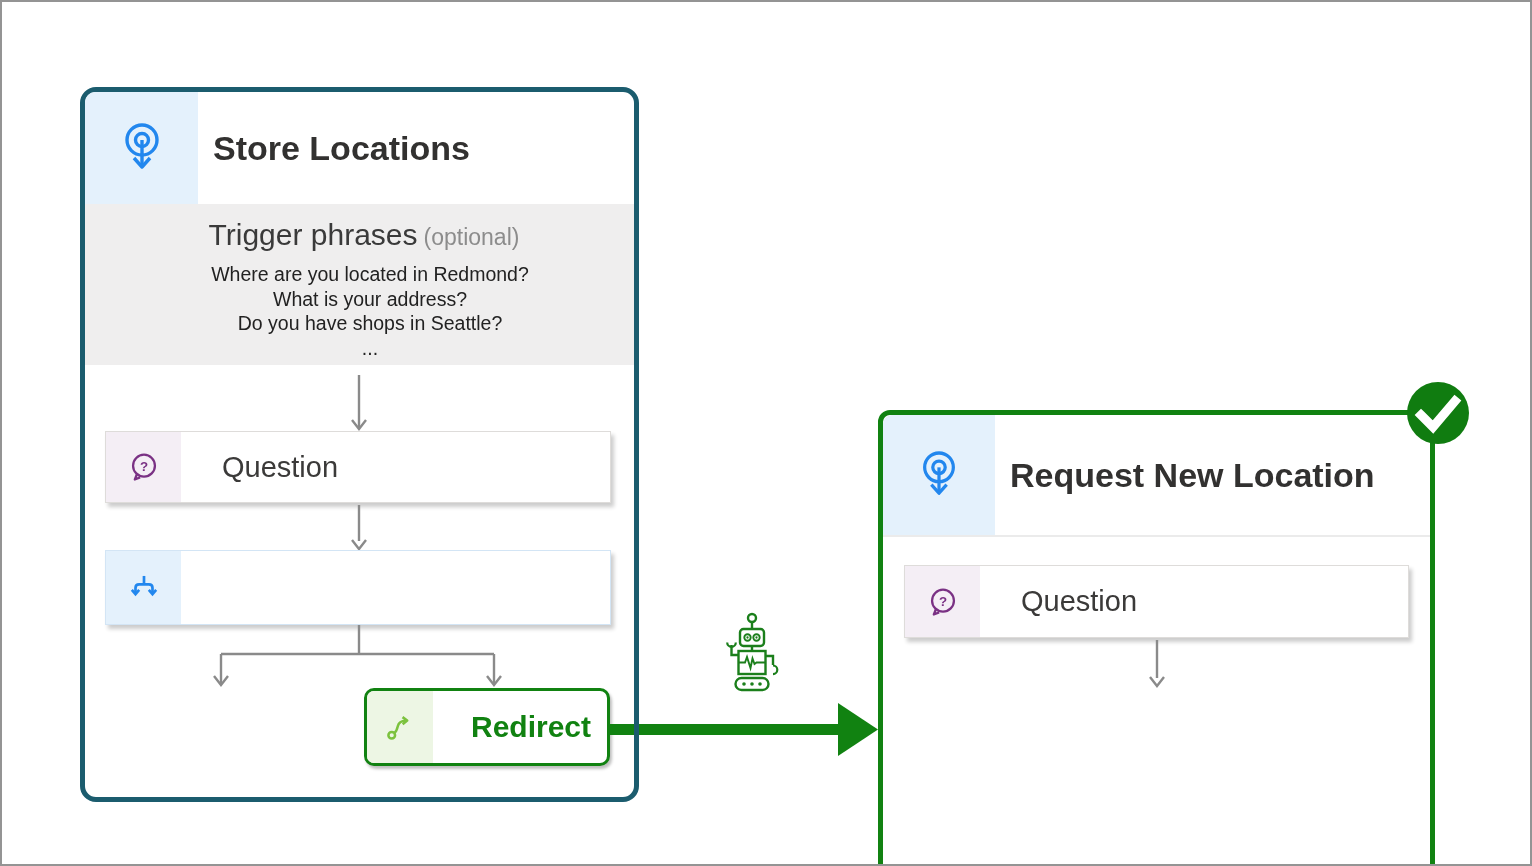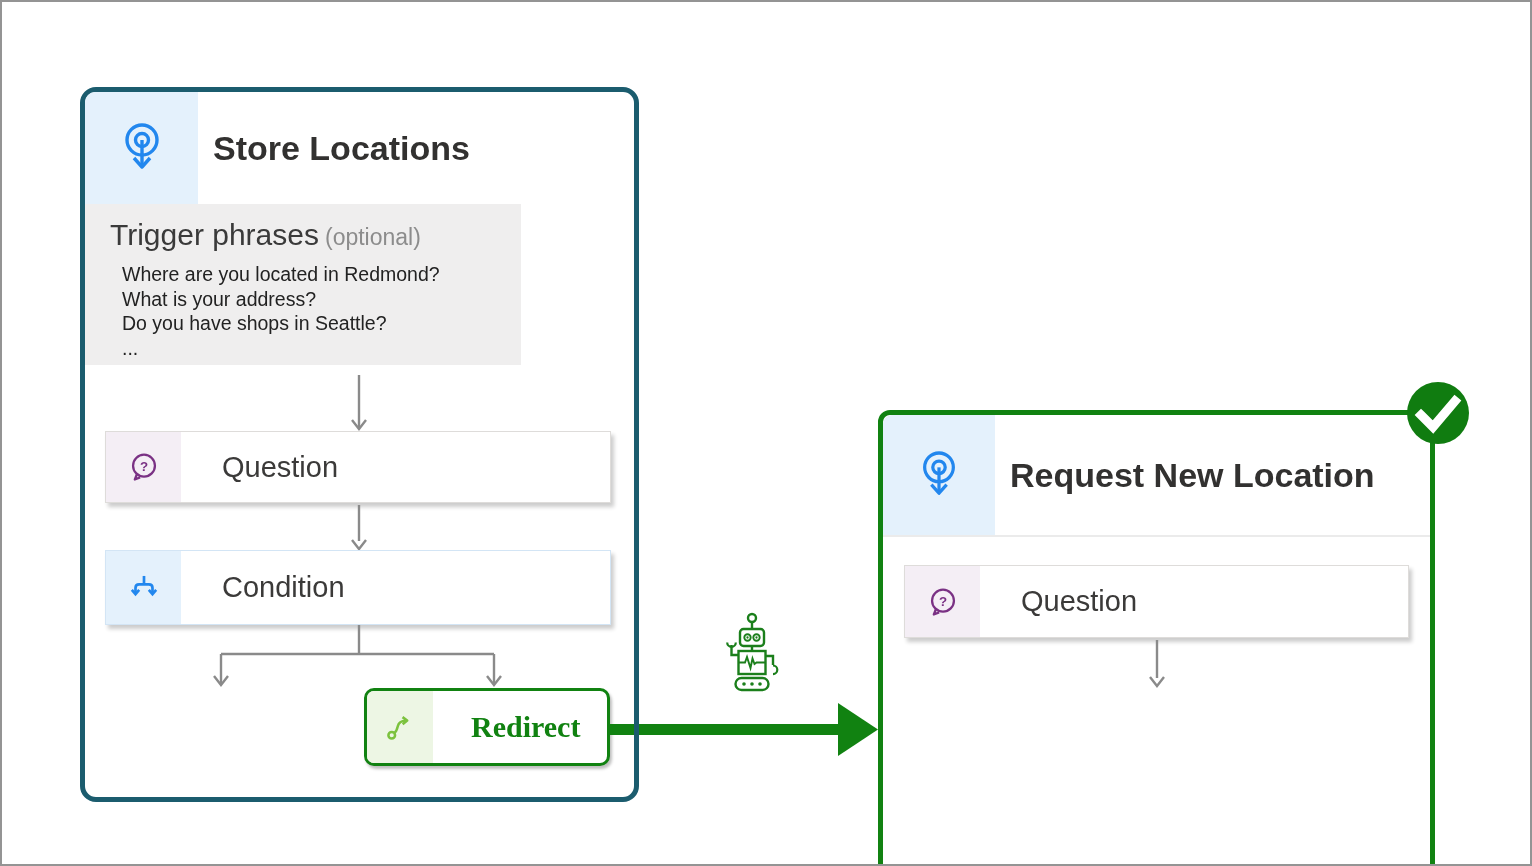--- a/index.html
+++ b/index.html
@@ -1,53 +1,53 @@
 <!DOCTYPE html>
 <html><head>
 <meta charset="utf-8">
 <style>
   html,body { margin:0; padding:0; background:#fff; }
   .frame {
     position:relative; width:1532px; height:866px; box-sizing:border-box;
     background:#ffffff; border:2px solid #949494; overflow:hidden;
     font-family:"Liberation Sans", sans-serif;
   }
-  .card { position:absolute; background:#fff; box-sizing:border-box; z-index:2; }
+  .card { position:absolute; background:#fff; box-sizing:border-box; z-index:2;text-align:center; }
   .card-left  { left:78px;  top:85px;  width:559px; height:715px; border:5px solid #1B5C6E; border-radius:16px; }
   .card-right { left:876px; top:408px; width:557px; height:503px; border:5px solid #118211; border-radius:12px; }
 
   .header-icon { position:absolute; left:0; top:0; background:#E4F1FC; display:flex; align-items:center; justify-content:center; }
   .card-left  .header-icon { width:113px; height:112px; border-top-left-radius:10px; }
   .card-right .header-icon { width:112px; height:120px; border-top-left-radius:9px; }
 
   .card-title { position:absolute; margin:0; color:#323130; white-space:nowrap; }
   .card-left  .card-title { left:128px; top:0; height:112px; line-height:112px; font-size:34px; font-weight:600; }
   .card-right .card-title { left:127px; top:0; height:120px; line-height:120px; font-size:34px; font-weight:700; }
 
   .header-divider { position:absolute; left:0; top:120px; width:547px; height:2px; background:#EBEBEB; }
 
-  .trigger-section { position:absolute; left:0; top:112px; width:436px; height:161px;
+  .trigger-section { position:absolute; left:0; top:112px; width:549px; height:161px;
     background:#EFEEEE; box-sizing:border-box; padding:14px 16px 0 25px; }
   .trigger-heading { font-size:30px; color:#3A3A3A; }
   .trigger-heading .optional { font-size:23px; color:#8C8C8C; margin-left:6px; }
   .phrases { margin-top:10px; padding-left:12px; }
   .phrase { font-size:19.5px; color:#222222; line-height:24.5px; }
 
   .node { position:absolute; display:flex; box-sizing:border-box; background:#fff;
     border:1px solid #DEDCDA; box-shadow:3px 4px 4px rgba(0,0,0,0.20); }
   .node .icon-cell { flex:0 0 75px; display:flex; align-items:center; justify-content:center; }
   .node .label { flex:1; display:flex; align-items:center; padding-left:17px;
     font-size:29px; color:#3B3A39; white-space:nowrap;margin-left:24px; }
 
   .n-question-l  { left:20px;  top:339px; width:506px; height:72px; }
   .n-condition-l { left:20px;  top:458px; width:506px; height:75px; border-color:#D3E5F5; }
   .n-message-l   { left:20px;  top:596px; width:250px; height:76px; }
   .n-redirect-l  { left:279px; top:596px; width:246px; height:78px;
                    border:3px solid #118211; border-radius:10px; overflow:hidden;
-                   box-shadow:2px 3px 3px rgba(0,0,0,0.25);font-family:Liberation Serif, serif; }
+                   box-shadow:2px 3px 3px rgba(0,0,0,0.25); }
   .n-redirect-l .icon-cell { flex:0 0 66px; background:#EDF6E4; }
   .n-redirect-l .label { font-weight:700; color:#118211; font-size:30px; padding-left:14px; }
 
   .n-question-r { left:21px; top:150px; width:505px; height:73px; }
   .n-action-r   { left:19px; top:273px; width:507px; height:74px; }
 
   .bg-purple { background:#F4EEF5; }
   .bg-blue   { background:#E4F1FC; }
   .bg-green  { background:#EDF6E4; }
 
@@ -142,21 +142,20 @@
 
     <div class="node n-condition-l">
       <div class="icon-cell bg-blue">
         <svg width="34" height="34" viewBox="0 0 24 24" fill="none" stroke="#2287EE" stroke-width="1.9">
           <path d="M12,3.5 V9.5"></path>
           <path d="M6,15.5 V12 Q6,9.5 8.5,9.5 H15.5 Q18,9.5 18,12 V15.5"></path>
           <path d="M3.4,13.4 L6,16.4 L8.6,13.4"></path>
           <path d="M15.4,13.4 L18,16.4 L20.6,13.4"></path>
         </svg>
       </div>
-      <div class="label">Condition</div>
     </div>
 
     <svg class="conn branch" width="310" height="65" viewBox="0 0 310 65" fill="none" stroke="#8A8A8A" stroke-width="2.4">
       <path d="M152,0 V29"></path>
       <path d="M14,29 H287"></path>
       <path d="M14,29 V58"></path>
         <path d="M7,51 L14,60 L21,51"></path>
       <path d="M287,29 V58"></path>
         <path d="M280,51 L287,60 L294,51"></path>
     </svg>

